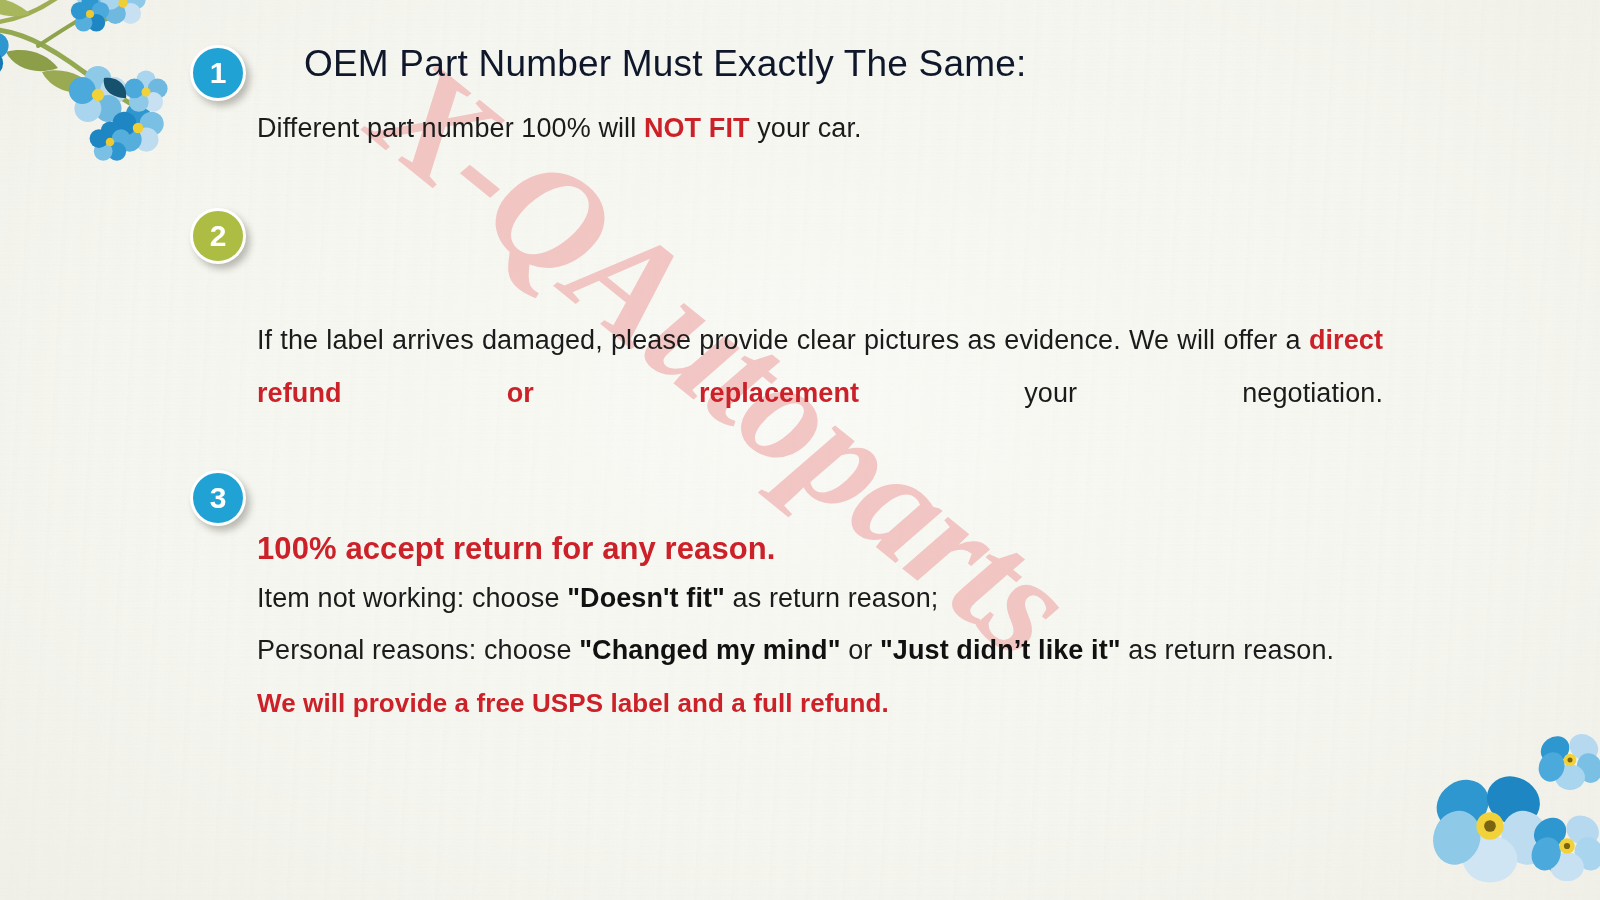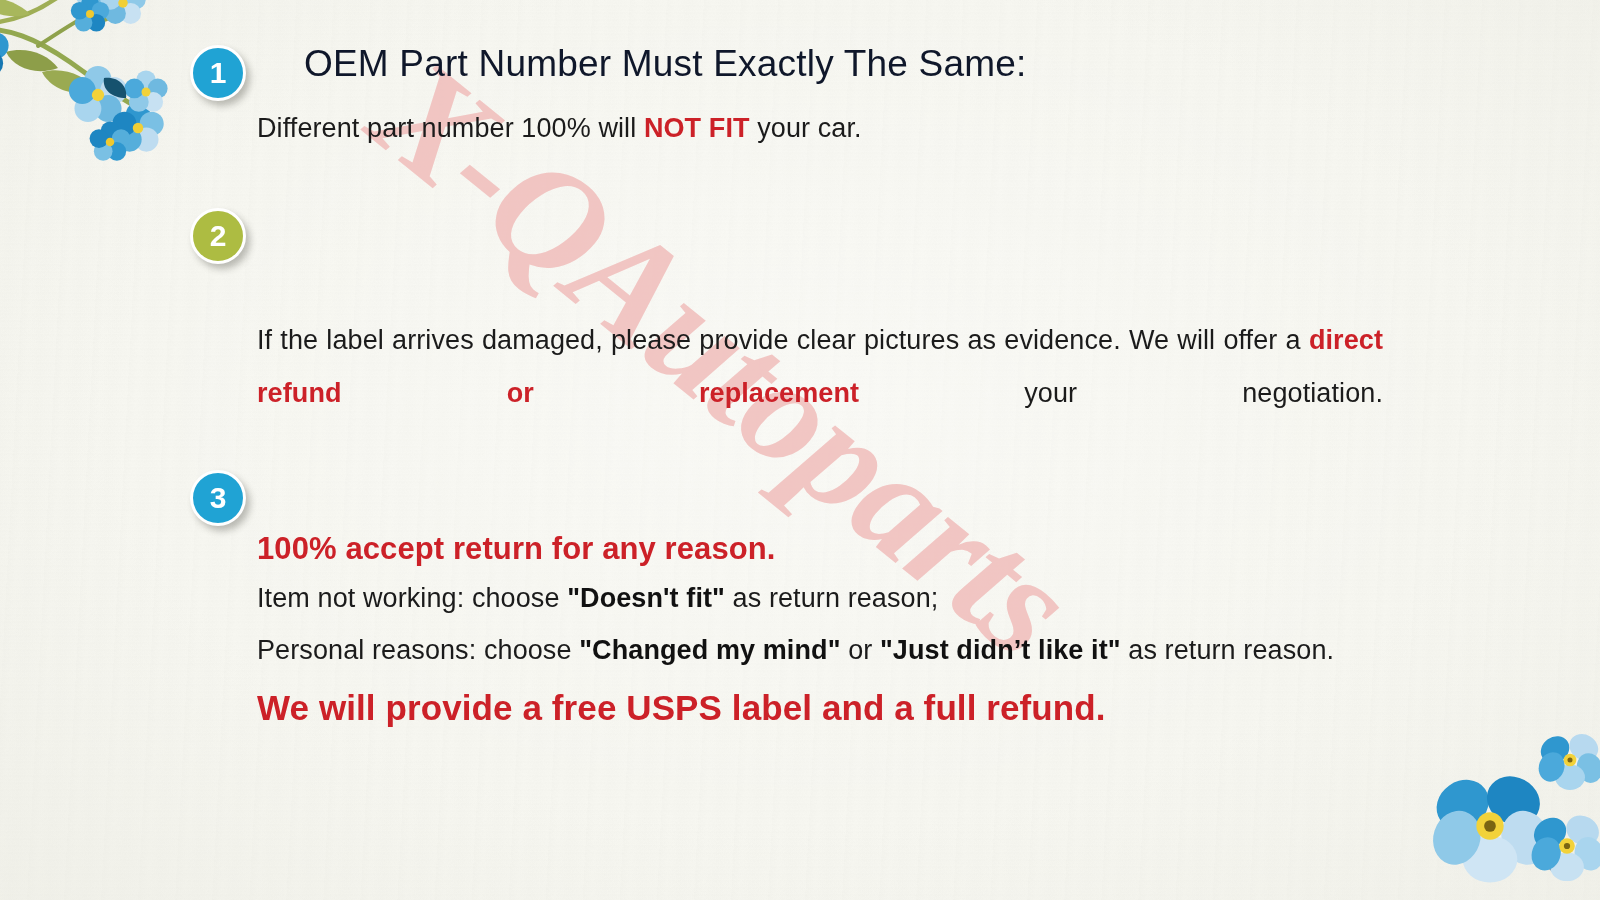--- a/index.html
+++ b/index.html
@@ -324,17 +324,17 @@
       <div class="heading-row">
         <div class="badge blue">3</div>
       </div>
       <div class="body-line red" style="top:61px; font-size:31px;">100% accept return for any reason.</div>
       <div class="body-line" style="top:113px;">
         <span>Item not working: choose </span><span class="bk-b">"Doesn't fit"</span><span> as return reason;</span>
       </div>
       <div class="body-line" style="top:165px;">
         <span>Personal reasons: choose </span><span class="bk-b">"Changed my mind"</span><span> or </span><span class="bk-b">"Just didn’t like it"</span><span> as return reason.</span>
       </div>
-      <div class="body-line red" style="top:218px; font-size:35px;">We will provide a free USPS label and a full refund.</div>
+      <div class="body-line red" style="top:218px; font-size:26px;">We will provide a free USPS label and a full refund.</div>
     </div>
 
   </div>
 </div>
 
 </body></html>

